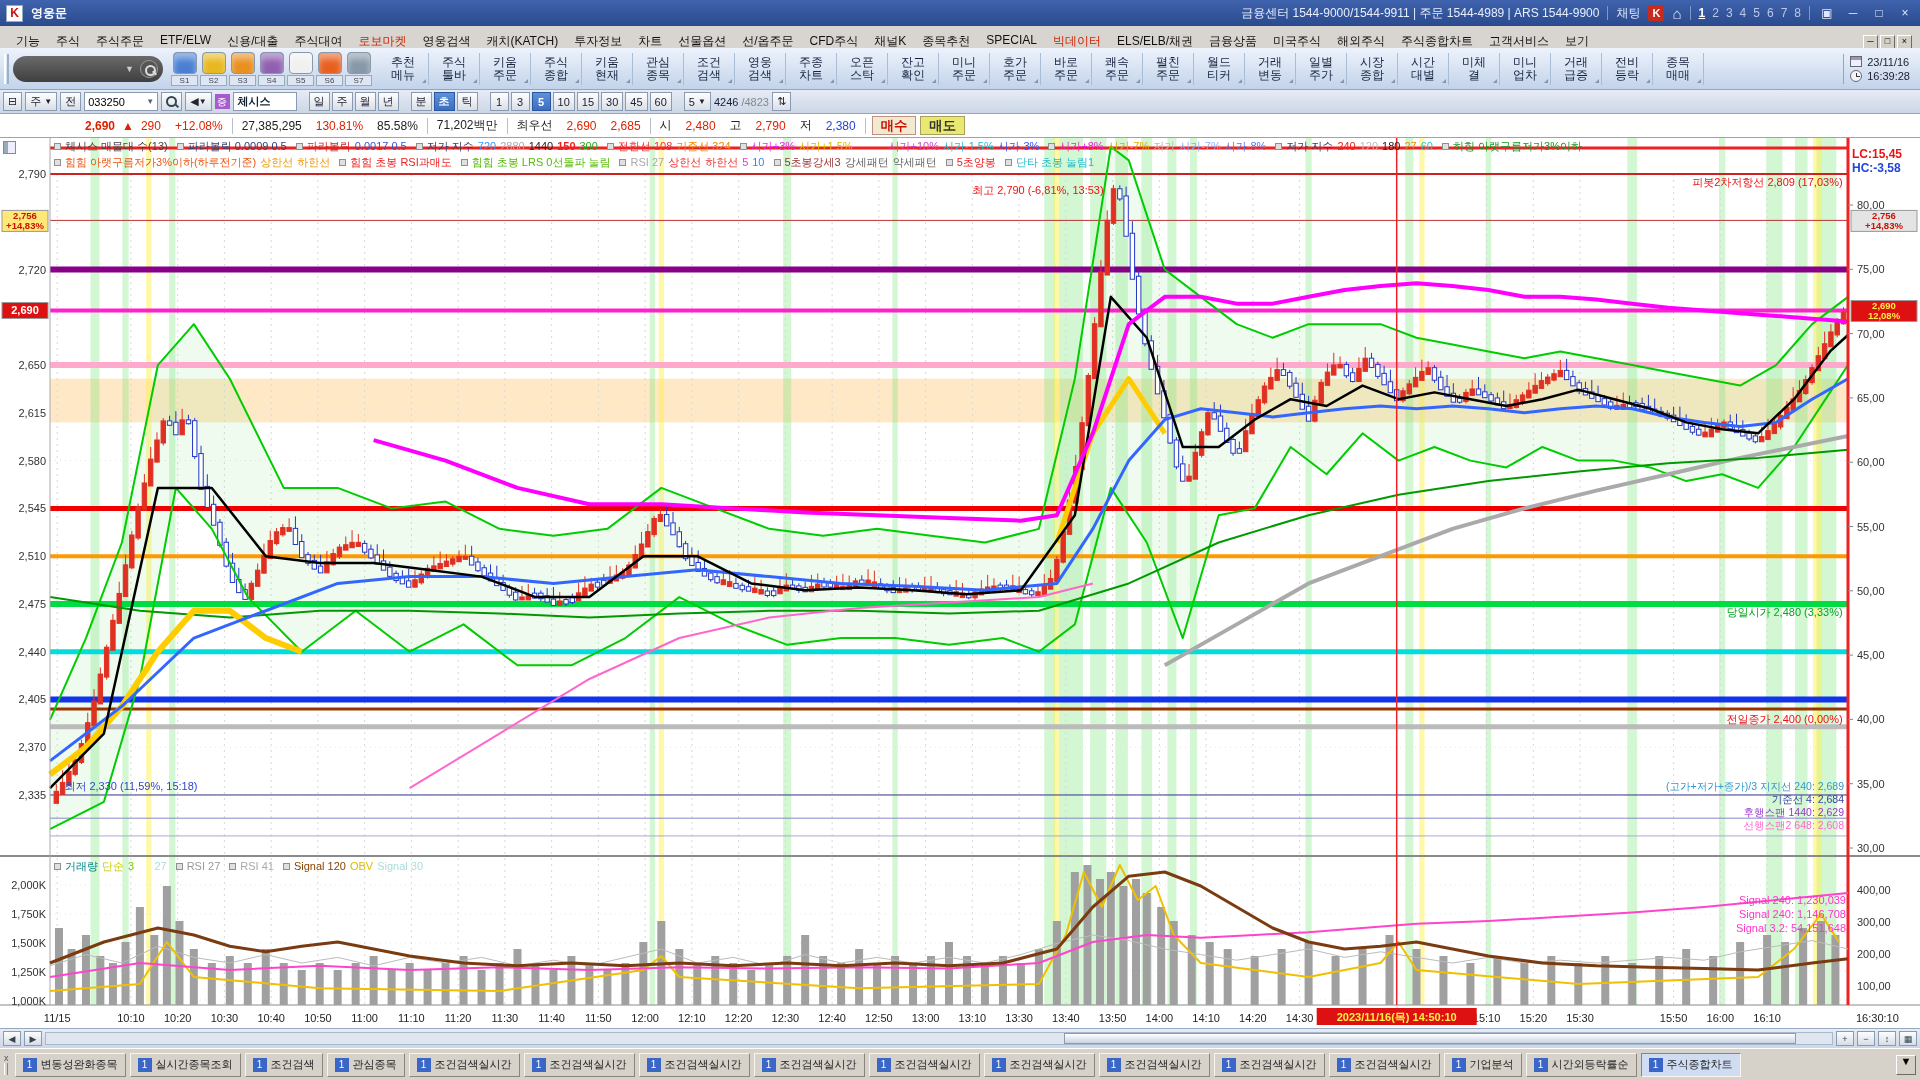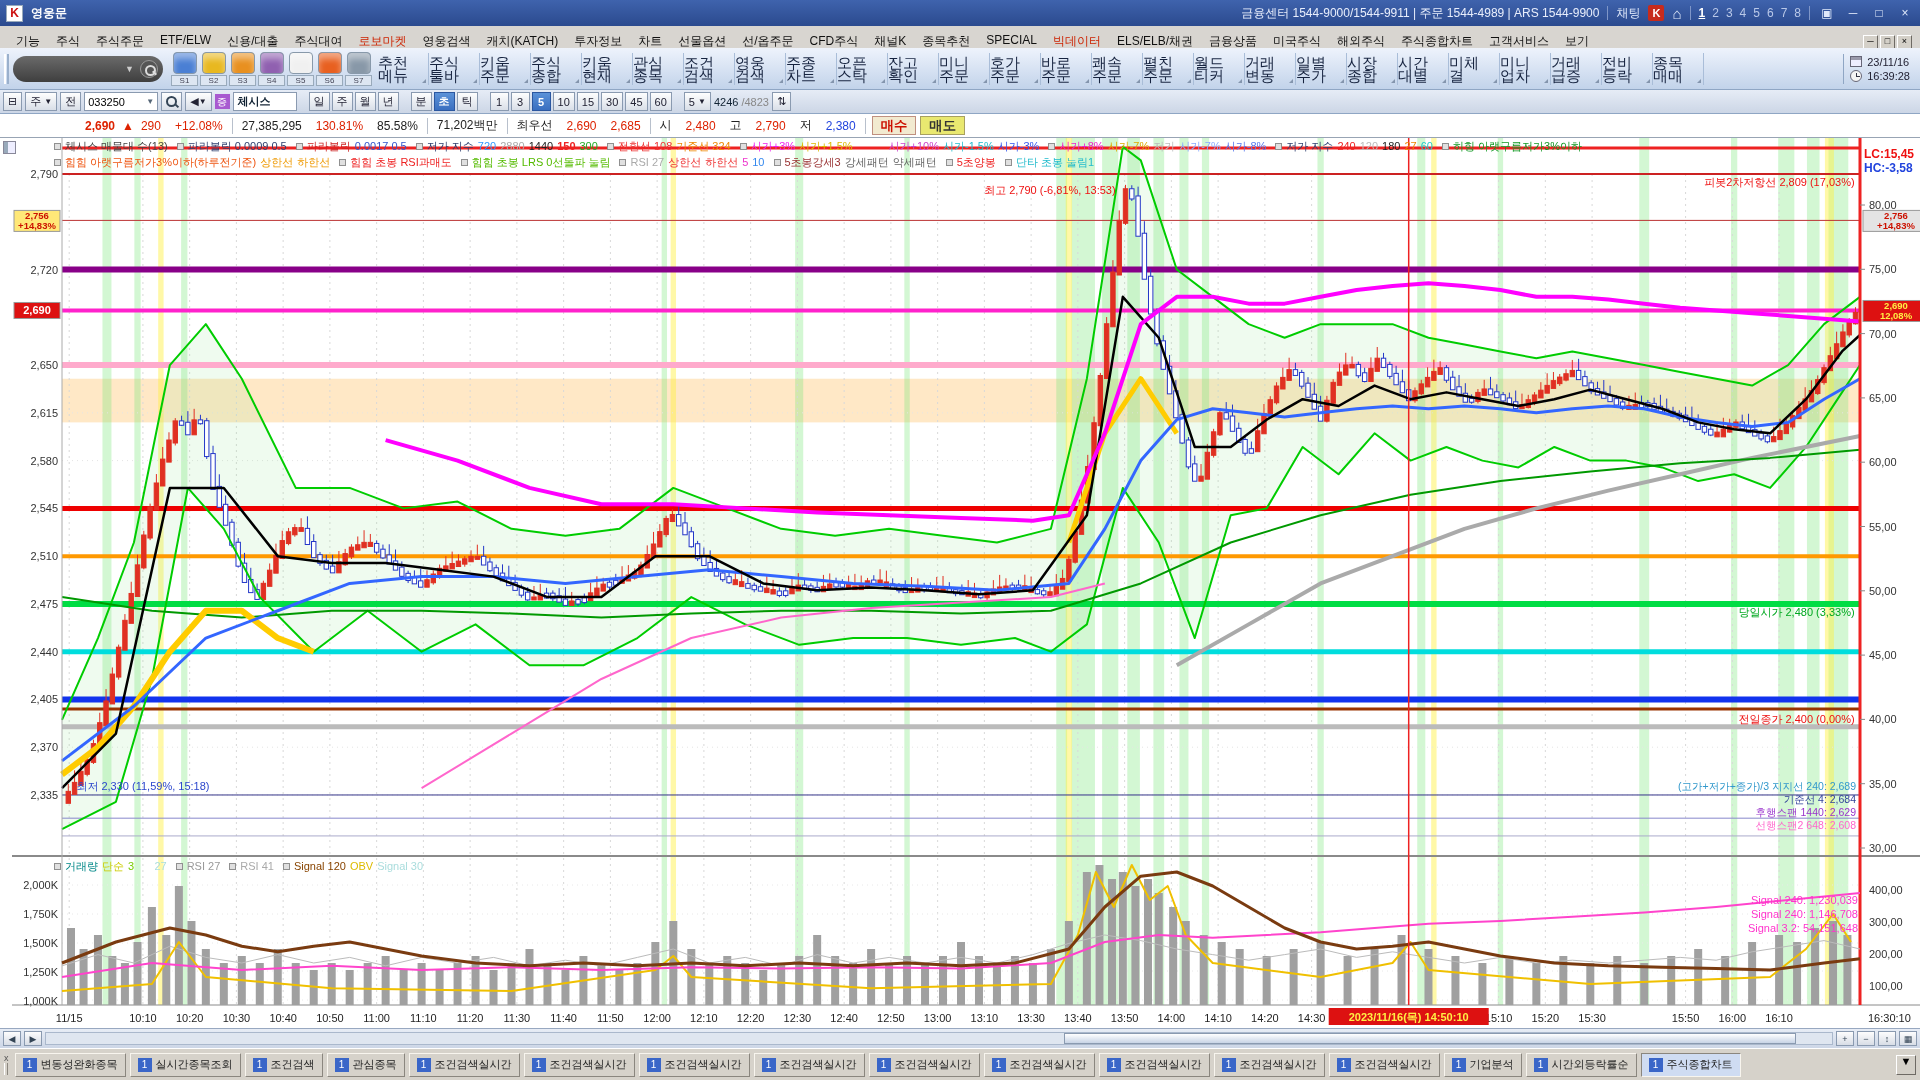--- a/index.html
+++ b/index.html
@@ -30,21 +30,21 @@
   .searchpill{width:150px;height:26px;background:linear-gradient(#6a6a6a,#3f3f3f);border-radius:13px;display:flex;align-items:center;justify-content:flex-end;padding:0 5px;gap:6px;margin-right:8px}
   .sarrow{color:#ccc;font-size:9px}
   .magw{width:18px;height:18px;border-radius:50%;background:#555;border:1px solid #999;position:relative}
   .magw::before{content:"";position:absolute;left:4px;top:4px;width:7px;height:7px;border:2px solid #ddd;border-radius:50%}
   .magw::after{content:"";position:absolute;left:11px;top:11px;width:5px;height:2px;background:#ddd;transform:rotate(45deg)}
   .sicons{display:flex;gap:2px;margin-right:6px}
   .sic{width:27px;text-align:center}
   .sic .ig{width:24px;height:22px;border-radius:4px;margin:0 auto;border:1px solid #8899aa;box-shadow:inset 0 6px 6px rgba(255,255,255,.45)}
   .sic .lb{font-size:8px;color:#445;border:1px solid #9ab;background:#dde6f2;margin-top:1px;line-height:9px}
   .tbtns{display:flex;flex:1;overflow:hidden}
-  .tbtn{width:51px;flex:none;text-align:left;font-size:15px;line-height:13px;color:#16233f;border-right:1px solid #a9bdd8;padding:3px 0;cursor:pointer;position:relative}
+  .tbtn{width:51px;flex:none;text-align:center;font-size:12px;line-height:13px;color:#16233f;border-right:1px solid #a9bdd8;padding:3px 0;cursor:pointer;position:relative}
   .tbtn::after{content:"";position:absolute;right:2px;bottom:2px;border-left:4px solid transparent;border-bottom:4px solid #8495ad}
   .dtbox{margin-left:auto;border-left:1px solid #8fa6c4;padding:2px 6px;font-size:11px;color:#223;display:flex;flex-direction:column;gap:2px}
   .dtrow{display:flex;align-items:center;gap:5px}
   .calico{width:12px;height:11px;border:1px solid #667;background:linear-gradient(#99a 3px,#eef 3px)}
   .clkico{width:12px;height:12px;border:1px solid #667;border-radius:50%;position:relative;background:#f5f5f5}
   .clkico::before{content:"";position:absolute;left:5px;top:2px;width:1px;height:4px;background:#334}
   .clkico::after{content:"";position:absolute;left:5px;top:5px;width:4px;height:1px;background:#334}
   
   .controlrow{position:absolute;top:90px;left:0;width:100%;height:24px;background:linear-gradient(#e6ecf6,#ccd6e6);border-bottom:1px solid #8fa6c4;display:flex;align-items:center;padding:0 3px;gap:3px;font-size:11px}
   .cbtn{height:19px;min-width:19px;padding:0 4px;background:linear-gradient(#fefefe,#d9dfe8);border:1px solid #8a9ab0;display:flex;align-items:center;justify-content:center;color:#223;cursor:pointer}
@@ -57,21 +57,21 @@
   .grpgap{width:6px}
   .cnt{color:#123}
   
   .quoterow{position:absolute;top:114px;left:0;width:100%;height:24px;background:#fff;border-bottom:1px solid #98a4b4;display:flex;align-items:center;font-size:12px;color:#222;padding-left:8px}
   .q{padding:0 7px;white-space:nowrap}
   .qsep{width:1px;height:16px;background:#b8c0cc;margin:0 2px}
   .red{color:#dd2200}.blue{color:#2244dd}.bold{font-weight:bold}
   .obtn{height:19px;padding:0 8px;border:1px solid #c09080;background:#f2ead0;color:#cc1100;font-weight:bold;margin-left:4px;cursor:pointer}
   .obtn.sell{background:#e9e870;color:#333;border-color:#a8a060}
   
-  .chart{position:absolute;top:138px;left:0;width:1920px;height:910px;background:#fff;padding-left:12px;}
+  .chart{position:absolute;top:138px;left:0;width:1920px;height:910px;background:#fff;}
   .legend{position:absolute;left:54px;right:76px;height:16px;display:flex;align-items:center;gap:9px;font-size:11px;white-space:nowrap;overflow:hidden;z-index:5}
   #lg1{top:0}#lg2{top:16px}
   .lgitem{display:flex;align-items:center;gap:4px}
   .lgbox{width:7px;height:7px;background:#e0e0e0;border:1px solid #909090;flex:none}
   .panelico{position:absolute;left:3px;top:3px;width:13px;height:13px;border:1px solid #889;background:linear-gradient(90deg,#9ab 4px,#eef 4px);z-index:6;cursor:pointer}
   .bottomscroll{position:absolute;left:0;top:890px;width:1920px;height:20px;background:linear-gradient(#e8edf6,#ccd6e6);border-top:1px solid #98a8c0;display:flex;align-items:center;padding:0 3px;gap:3px}
   .bsb{width:18px;height:15px;background:linear-gradient(#fdfdfd,#d8dde6);border:1px solid #8a9ab0;font-size:9px;display:flex;align-items:center;justify-content:center;color:#345;cursor:pointer}
   .bstrack{flex:1;height:13px;background:#dfe6f0;border:1px solid #aab8cc;position:relative}
   .bsthumb{position:absolute;top:0;height:11px;background:linear-gradient(#fff,#c8d4e6);border:1px solid #8a9ab0;cursor:grab}
   

